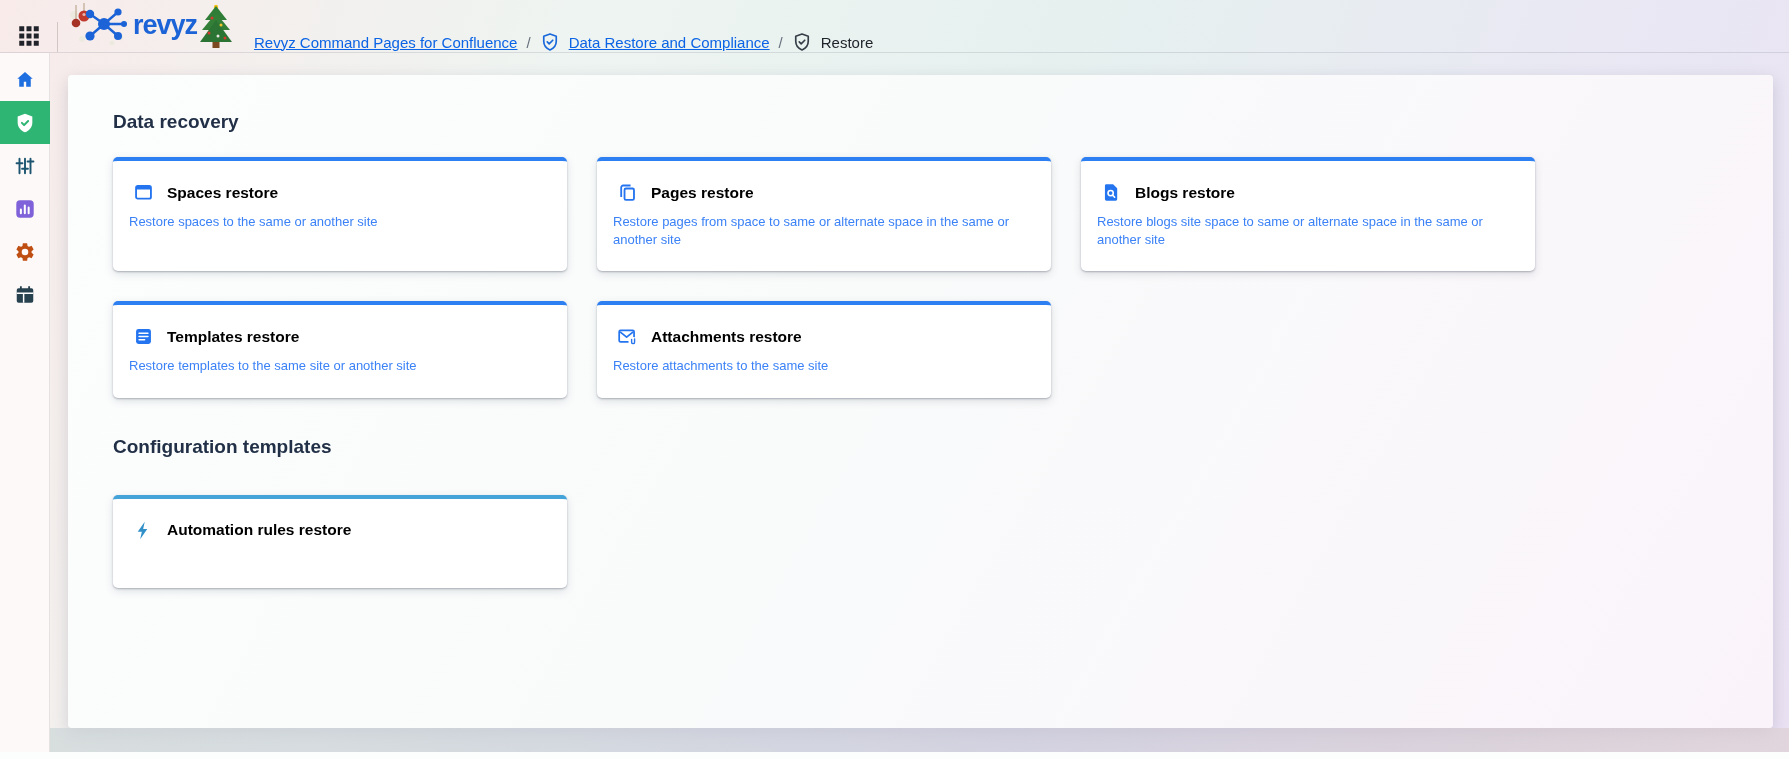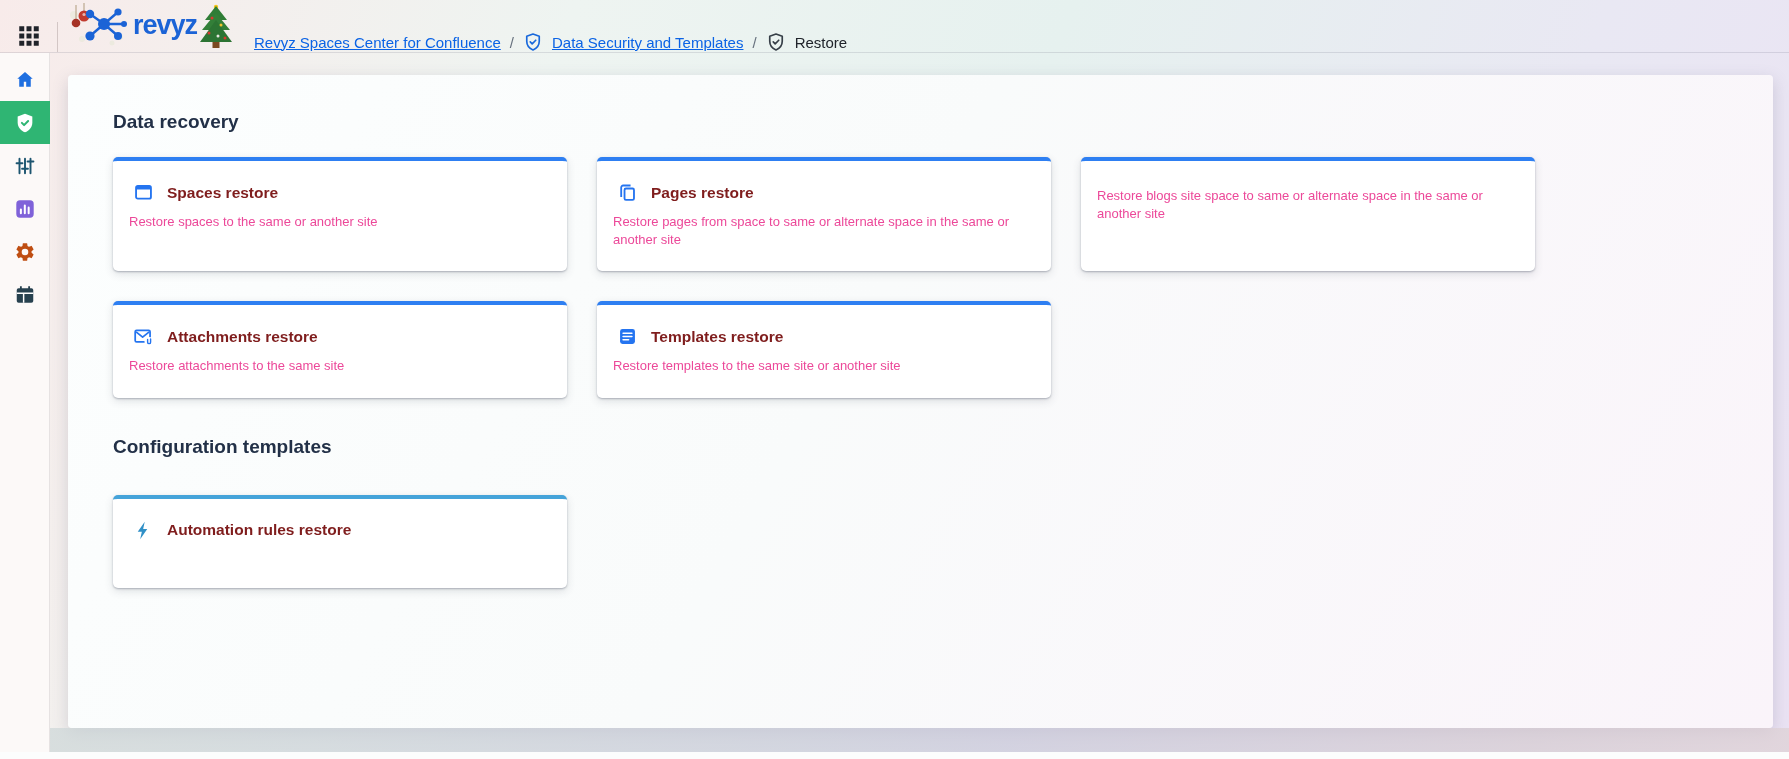--- a/index.html
+++ b/index.html
@@ -48,22 +48,22 @@
   .section-title { font-size:19px; font-weight:bold; color:#223047; margin:0 0 24px 0; }
   .cards { display:flex; flex-wrap:wrap; gap:30px; width:1424px; margin:0 0 38px 0; }
   .card {
     width:454px; min-height:93px; background:#fff;
     border-top:4px solid #2e7ff2; border-radius:5px;
     box-shadow:0 1px 2px rgba(60,70,90,0.35), 0 3px 8px rgba(60,70,90,0.16);
     padding:16px 16px 22px 16px; cursor:pointer;
   }
   .card-head { display:flex; align-items:center; gap:13px; margin:5px 0 0 4px; }
   .card-icon { width:21px; height:21px; display:flex; align-items:center; }
-  .card-title { font-size:15.5px; font-weight:bold; color:#7f1d1d; }
-  .card-desc { font-size:13px; color:#ec4899; margin:10px 0 0 0; line-height:1.4; max-width:428px; }
+  .card-title { font-size:15.5px; font-weight:bold; color:#000000; }
+  .card-desc { font-size:13px; color:#3b82f6; margin:10px 0 0 0; line-height:1.4; max-width:428px; }
 
   
   .bottom-band {
     position:absolute; left:50px; right:0; top:728px; height:24px;
     background:linear-gradient(90deg,#ccd6d7 0%,#cbc7da 55%,#d6cbd1 85%,#ddd0d3 100%);
     opacity:0.7;
   }
   .bottom-strip { position:absolute; left:0; right:0; top:752px; height:7px; background:#fcfdfd; }
 </style>
 </head>
@@ -122,29 +122,29 @@
         <circle cx="14" cy="15" r="1.5" fill="#d43a2f"></circle>
           <circle cx="23" cy="22" r="1.5" fill="#f0c22e"></circle>
         <circle cx="11" cy="30" r="1.5" fill="#d43a2f"></circle>
           <circle cx="20" cy="33" r="1.5" fill="#e8e6e0"></circle>
         <circle cx="27" cy="35" r="1.5" fill="#d43a2f"></circle>
       </g>
     </svg>
   </div>
 
   <nav class="breadcrumb">
-      <a class="bc-link" href="#">Revyz Spaces Center for Confluence</a>
+      <a class="bc-link" href="#">Revyz Command Pages for Confluence</a>
       <span class="bc-sep">/</span>
       <span class="bc-icon blue">
         <svg width="20" height="20" viewBox="0 0 24 24" fill="none" stroke="currentColor" stroke-width="2" stroke-linecap="round" stroke-linejoin="round">
           <path d="M12 2.5 19.5 5v6.2c0 4.8-3.2 8.6-7.5 10.4-4.3-1.8-7.5-5.6-7.5-10.4V5L12 2.5z"></path>
           <path d="m8.7 11.9 2.3 2.3 4.3-4.3"></path>
         </svg>
       </span>
-      <a class="bc-link" href="#">Data Security and Templates</a>
+      <a class="bc-link" href="#">Data Restore and Compliance</a>
       <span class="bc-sep">/</span>
       <span class="bc-icon dark">
         <svg width="20" height="20" viewBox="0 0 24 24" fill="none" stroke="currentColor" stroke-width="2" stroke-linecap="round" stroke-linejoin="round">
           <path d="M12 2.5 19.5 5v6.2c0 4.8-3.2 8.6-7.5 10.4-4.3-1.8-7.5-5.6-7.5-10.4V5L12 2.5z"></path>
           <path d="m8.7 11.9 2.3 2.3 4.3-4.3"></path>
         </svg>
       </span>
       <span class="bc-current">Restore</span>
     </nav>
 </div>
@@ -220,48 +220,58 @@
             <svg width="21" height="21" viewBox="0 0 24 24" fill="none" stroke="#2474f0" stroke-width="2.1">
               <path d="M15.5 4H7a2.2 2.2 0 0 0-2.2 2.2V17"></path>
               <rect x="8.6" y="7.4" width="10.8" height="13" rx="1.6" fill="#fff"></rect>
             </svg>
           </span>
           <span class="card-title">Pages restore</span>
         </div>
         <p class="card-desc">Restore pages from space to same or alternate space in the same or another site</p>
       </div>
       <div class="card" style="border-top-color: rgb(46, 127, 242);">
+        <div class="card-head">
+          <span class="card-icon">
+            <svg width="21" height="21" viewBox="0 0 24 24">
+              <path d="M6.2 2.5h7.6l4.7 4.7v12.6a1.7 1.7 0 0 1-1.7 1.7H6.2a1.7 1.7 0 0 1-1.7-1.7V4.2a1.7 1.7 0 0 1 1.7-1.7z" fill="#2474f0"></path>
+              <circle cx="11" cy="12.7" r="3" fill="none" stroke="#fff" stroke-width="1.8"></circle>
+              <path d="m13.2 15 2.4 2.4" stroke="#fff" stroke-width="1.8" stroke-linecap="round"></path>
+            </svg>
+          </span>
+          <span class="card-title">Blogs restore</span>
+        </div>
         <p class="card-desc">Restore blogs site space to same or alternate space in the same or another site</p>
+      </div>
+      <div class="card" style="border-top-color: rgb(46, 127, 242);">
+        <div class="card-head">
+          <span class="card-icon">
+            <svg width="21" height="21" viewBox="0 0 24 24">
+              <rect x="3.5" y="3.5" width="17" height="17" rx="2.8" fill="#2474f0"></rect>
+              <path d="M7 8.3h10M7 12h10M7 15.7h6.2" stroke="#fff" stroke-width="1.9" stroke-linecap="round"></path>
+            </svg>
+          </span>
+          <span class="card-title">Templates restore</span>
+        </div>
+        <p class="card-desc">Restore templates to the same site or another site</p>
       </div>
       <div class="card" style="border-top-color: rgb(46, 127, 242);">
         <div class="card-head">
           <span class="card-icon">
             <svg width="22" height="22" viewBox="0 0 24 24" fill="none">
               <rect x="2.5" y="4.5" width="17" height="13" rx="1.6" stroke="#2474f0" stroke-width="2"></rect>
               <path d="m3.5 6.2 7.5 6 7.5-6" stroke="#2474f0" stroke-width="2" stroke-linejoin="round"></path>
               <circle cx="18.3" cy="17.3" r="5.2" fill="#fff"></circle>
               <path d="M16.7 14.8v3.1a1.7 1.7 0 0 0 3.4 0v-3.7" stroke="#2474f0" stroke-width="1.6" stroke-linecap="round"></path>
             </svg>
           </span>
           <span class="card-title">Attachments restore</span>
         </div>
         <p class="card-desc">Restore attachments to the same site</p>
       </div>
-      <div class="card" style="border-top-color: rgb(46, 127, 242);">
-        <div class="card-head">
-          <span class="card-icon">
-            <svg width="21" height="21" viewBox="0 0 24 24">
-              <rect x="3.5" y="3.5" width="17" height="17" rx="2.8" fill="#2474f0"></rect>
-              <path d="M7 8.3h10M7 12h10M7 15.7h6.2" stroke="#fff" stroke-width="1.9" stroke-linecap="round"></path>
-            </svg>
-          </span>
-          <span class="card-title">Templates restore</span>
-        </div>
-        <p class="card-desc">Restore templates to the same site or another site</p>
-      </div>
     </div>
     <h2 class="section-title">Configuration templates</h2>
     <div class="cards">
       <div class="card" style="border-top-color: rgb(68, 163, 217); margin-top: 13px;">
         <div class="card-head">
           <span class="card-icon">
             <svg width="21" height="21" viewBox="0 0 24 24">
               <path d="M13.4 2 5.4 13.3h4.7L8.2 22l8.1-11.6h-4.7L13.4 2z" fill="#3090c7"></path>
             </svg>
           </span>

